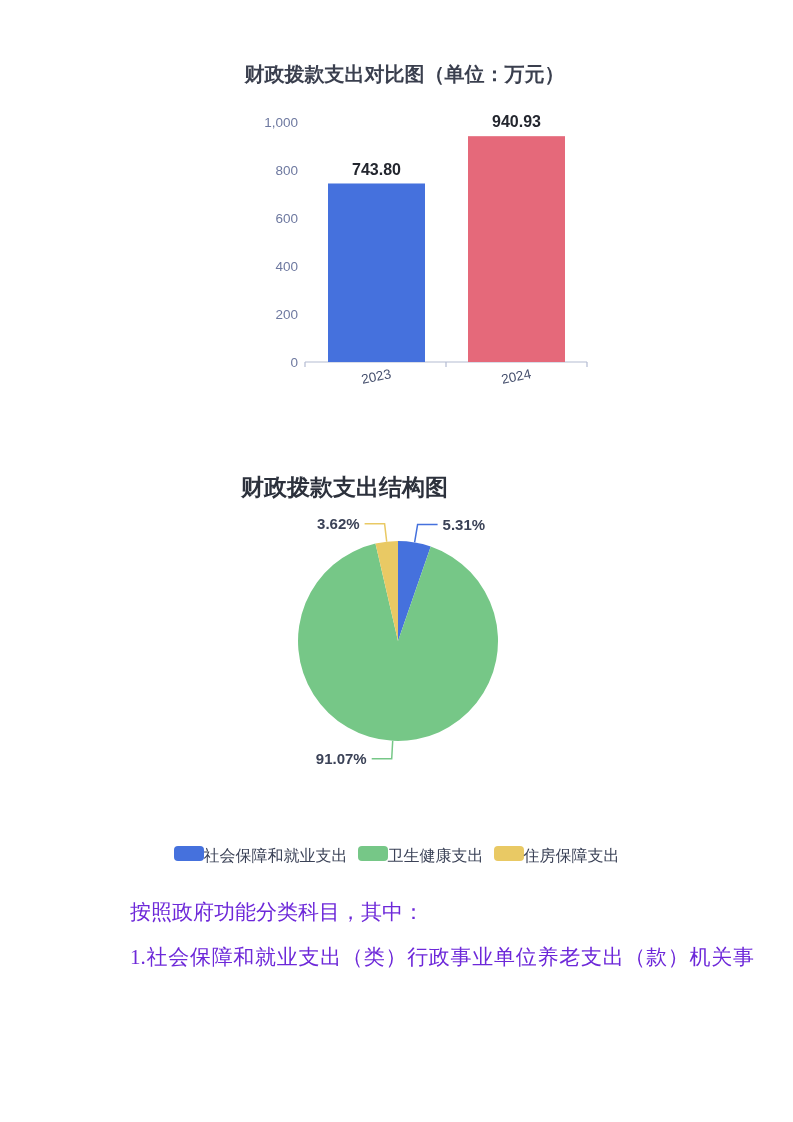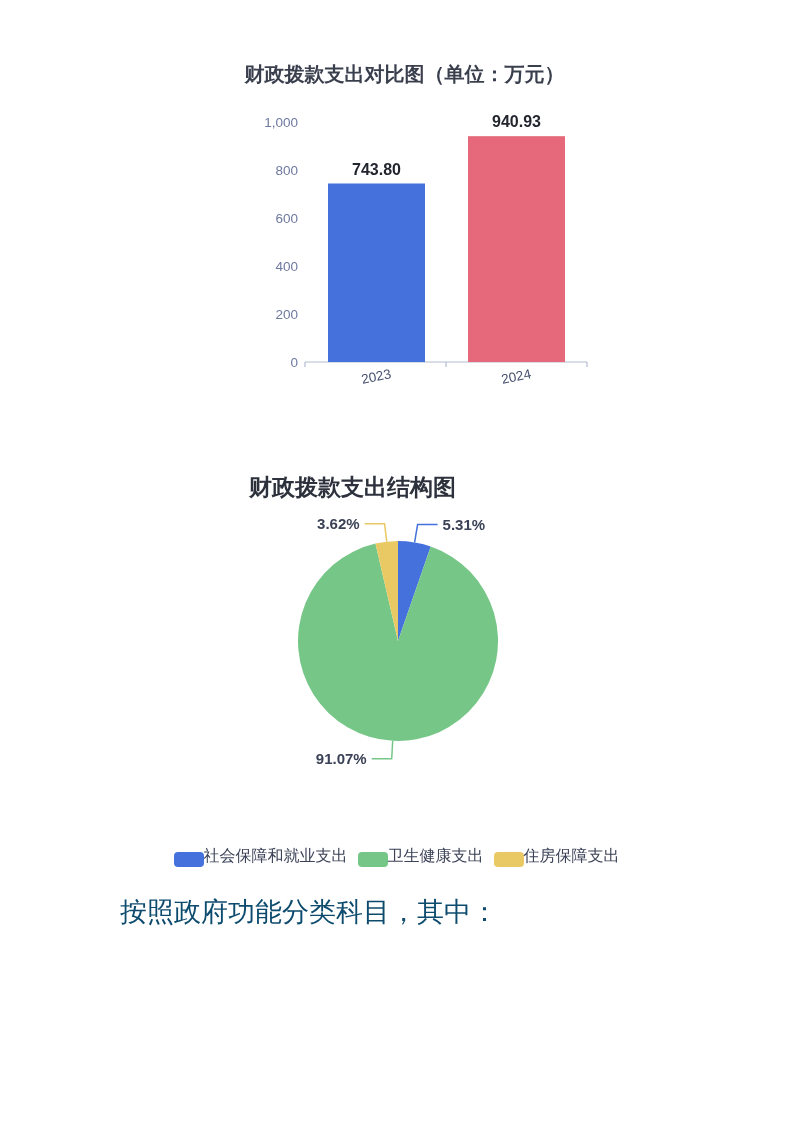--- a/index.html
+++ b/index.html
@@ -9,45 +9,45 @@
     overflow:hidden;
   }
   .abs{position:absolute;}
 
   
   .bar-title{
     top:61px;left:0;width:793px;text-align:center;
     font-size:20px;font-weight:bold;color:#3a3f4e;padding-left:8px;
   }
   .pie-title{
-    top:472px;left:16px;width:673px;text-align:center;
+    top:472px;left:8px;width:673px;text-align:center;
     font-size:23px;font-weight:bold;color:#2c313c;
   }
 
   
   svg text{font-family:"Liberation Sans","DejaVu Sans",sans-serif;}
   .ytick{font-size:13.5px;fill:#6e79a0;}
   .xtick{font-size:13.5px;fill:#46506e;}
   .bar-value{font-size:16px;font-weight:600;fill:#23262e;}
   .pct-label{font-size:15px;font-weight:600;fill:#3b4257;}
 
   
   .legend{
     top:846px;left:0;width:793px;display:flex;justify-content:center;
     align-items:center;gap:10px;
   }
-  .legend-item{display:flex;align-items:flex-end;}
+  .legend-item{display:flex;align-items:flex-start;}
   .legend-swatch{width:30px;height:15px;border-radius:4px;display:inline-block;}
   .legend-label{font-size:16px;color:#3b4257;}
 
   
   .body-text{
-    top:890px;left:68px;width:676px;
+    top:890px;left:78px;width:676px;
     font-family:"Liberation Serif","DejaVu Serif",serif;
-    font-size:27px;color:#0c4a6e;
+    font-size:21px;color:#6d28d9;
   }
   .body-line{height:45px;line-height:45px;text-align:justify;text-align-last:justify;}
   .body-line.no-justify{text-align:left;text-align-last:left;}
   .body-line.indent{text-indent:52px;}
 </style>
 </head>
 <body>
 
 <div class="abs bar-title">财政拨款支出对比图（单位：万元）</div>
 <div class="abs" style="left:240px;top:100px;width:360px;height:300px;">
@@ -93,13 +93,14 @@
     <span class="legend-label">卫生健康支出</span>
   </div>
   <div class="legend-item">
     <span class="legend-swatch" style="background-color: rgb(233, 201, 100);"></span>
     <span class="legend-label">住房保障支出</span>
   </div>
 </div>
 
 <div class="abs body-text">
   <div class="body-line indent no-justify">按照政府功能分类科目，其中：</div>
+  <div class="body-line indent">1.社会保障和就业支出（类）行政事业单位养老支出（款）机关事</div>
 </div>
 
 </body></html>

